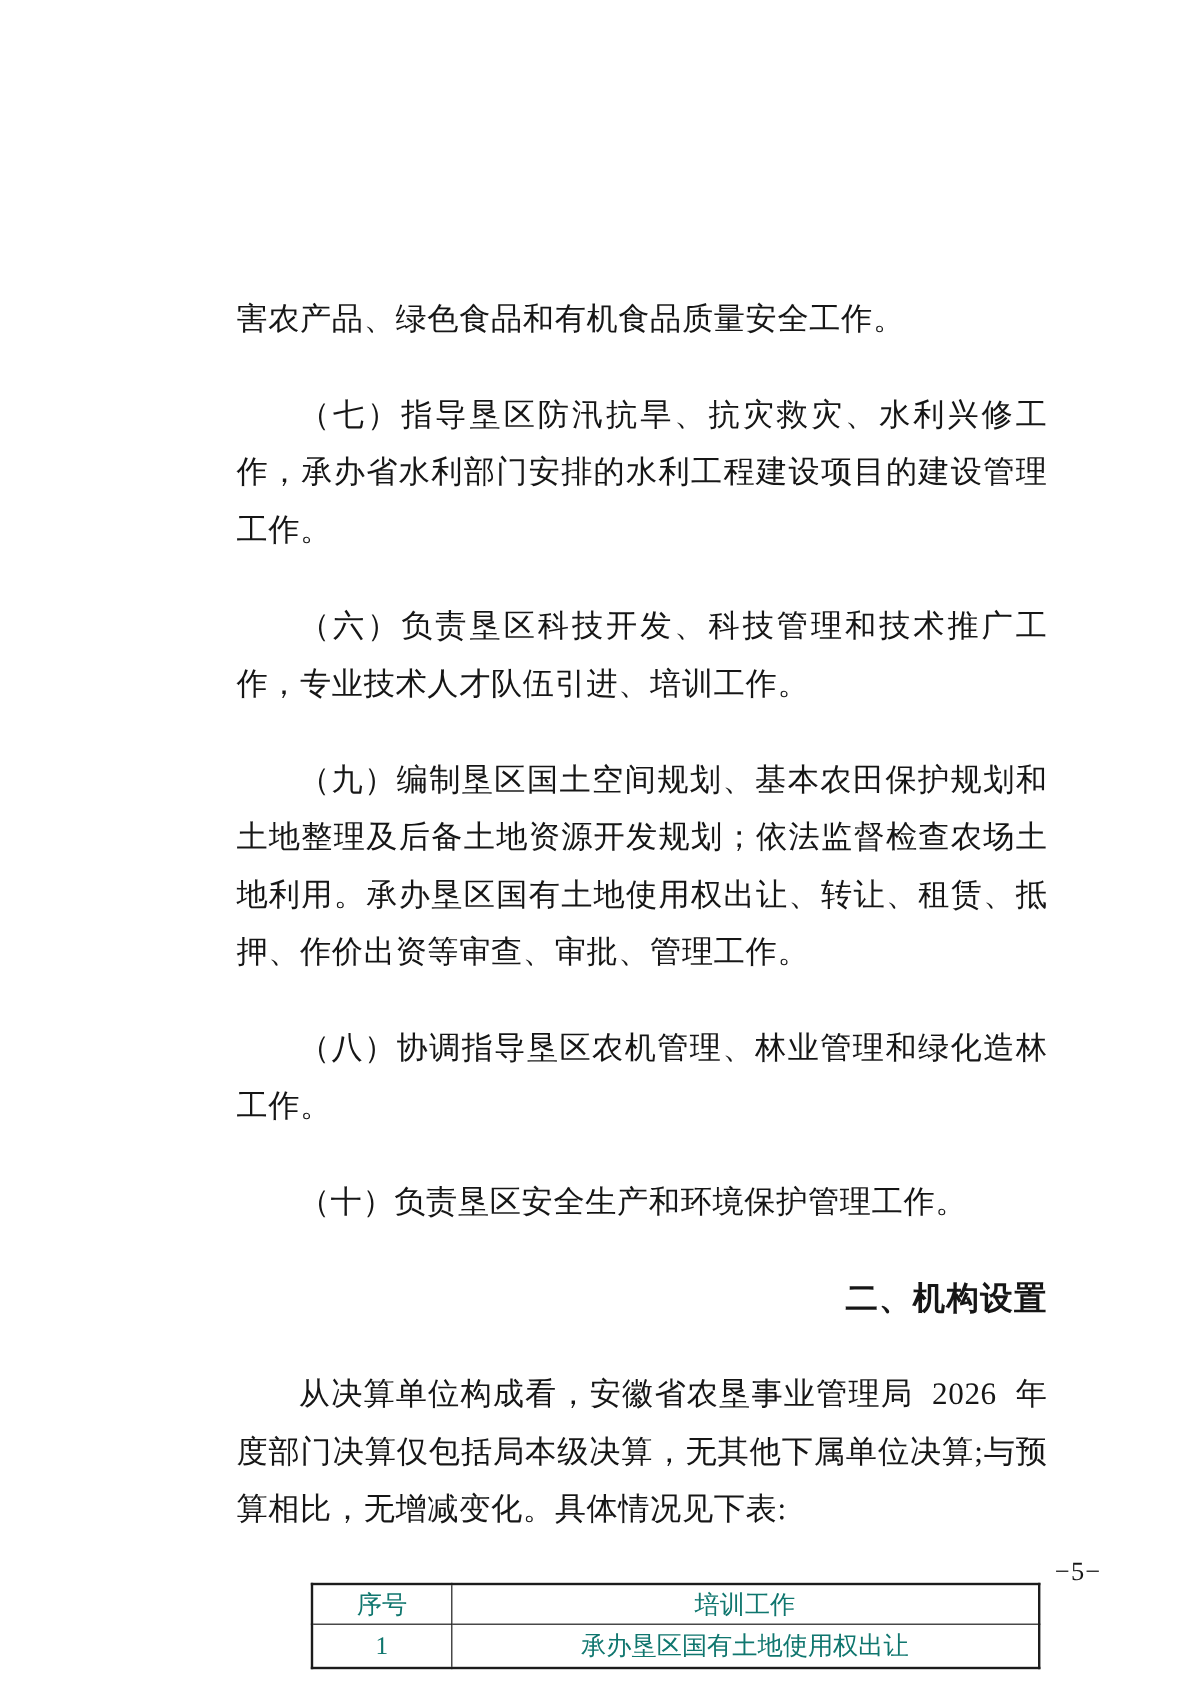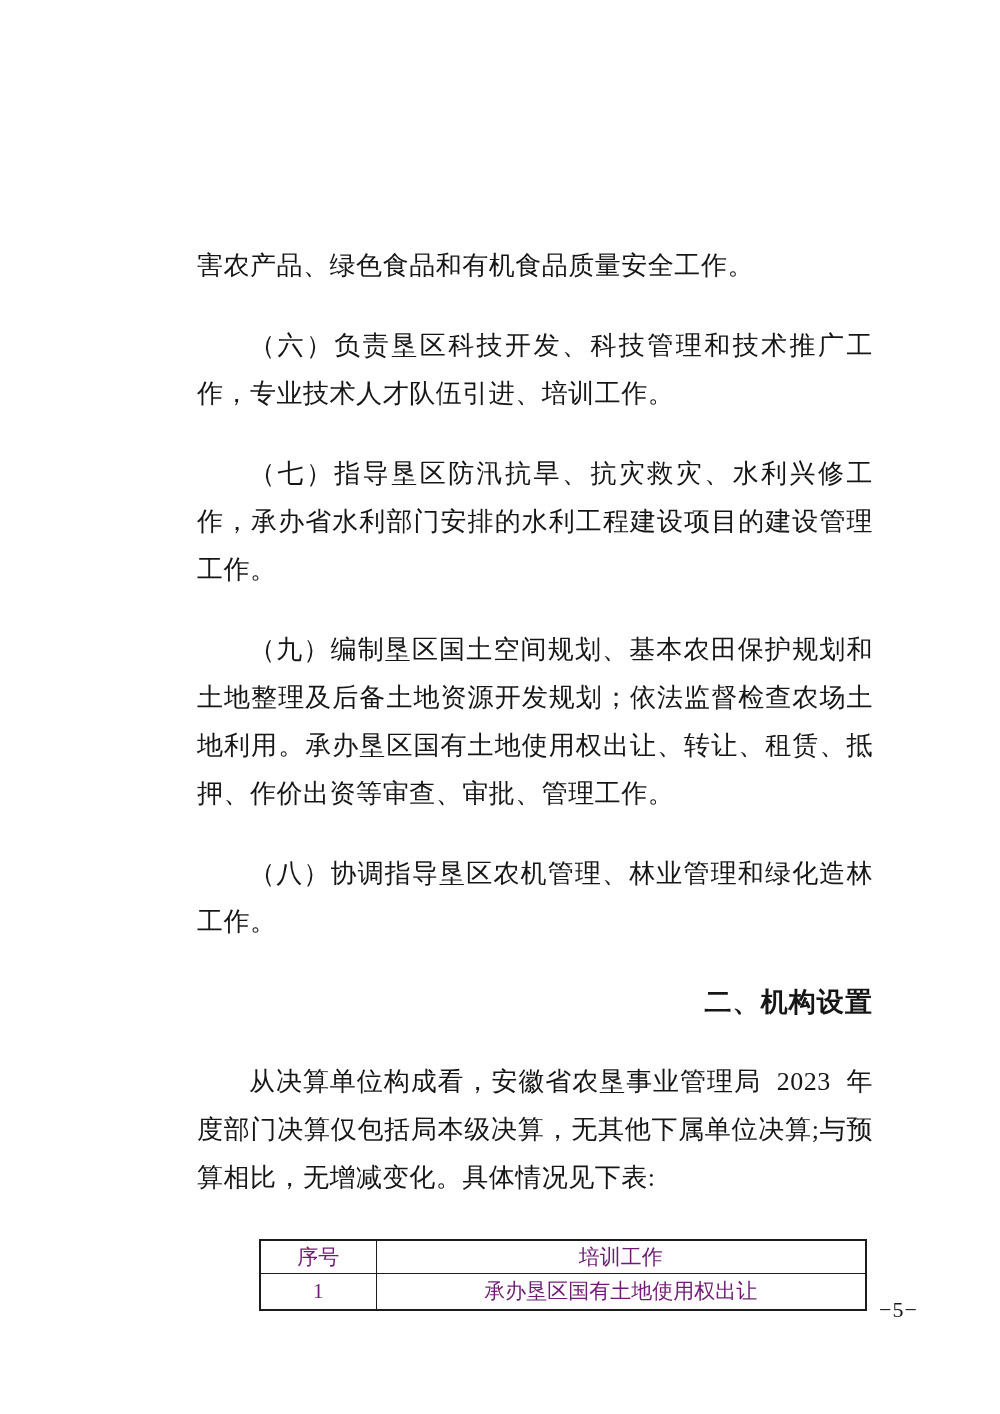--- a/index.html
+++ b/index.html
@@ -42,21 +42,21 @@
   }
 
   .unit-table-wrap { margin: 5px 0 0 62px; }
 
   table.unit-table {
     border-collapse: collapse;
     width: 606px;
     table-layout: fixed;
     border: 2.5px solid #1c1c1c;
     font-size: 21px;
-    color: #701a75;
+    color: #0f766e;
   }
   table.unit-table th,
   table.unit-table td {
     border: 1.6px solid #1c1c1c;
     text-align: center;
     vertical-align: middle;
     font-weight: 400;
     padding: 0;
   }
   table.unit-table th { height: 33px; }
@@ -74,33 +74,34 @@
   }
 </style>
 </head>
 <body>
 
 <div class="page">
   <div class="content">
 
     <p class="para">害农产品、绿色食品和有机食品质量安全工作。</p>
 
+    <p class="para indent">（七）指导垦区防汛抗旱、抗灾救灾、水利兴修工作，承办省水利部门安排的水利工程建设项目的建设管理工作。</p>
+
     <p class="para indent">（六）负责垦区科技开发、科技管理和技术推广工作，专业技术人才队伍引进、培训工作。</p>
-
-    <p class="para indent">（七）指导垦区防汛抗旱、抗灾救灾、水利兴修工作，承办省水利部门安排的水利工程建设项目的建设管理工作。</p>
 
     <p class="para indent">（九）编制垦区国土空间规划、基本农田保护规划和土地整理及后备土地资源开发规划；依法监督检查农场土地利用。承办垦区国有土地使用权出让、转让、租赁、抵押、作价出资等审查、审批、管理工作。</p>
 
     <p class="para indent">（八）协调指导垦区农机管理、林业管理和绿化造林工作。</p>
 
+    <p class="para indent">（十）负责垦区安全生产和环境保护管理工作。</p>
 
 
     <h2 class="heading">二、机构设置</h2>
 
-    <p class="para indent overview">从决算单位构成看，安徽省农垦事业管理局 2023 年度部门决算仅包括局本级决算，无其他下属单位决算;与预算相比，无增减变化。具体情况见下表:</p>
+    <p class="para indent overview">从决算单位构成看，安徽省农垦事业管理局 2026 年度部门决算仅包括局本级决算，无其他下属单位决算;与预算相比，无增减变化。具体情况见下表:</p>
 
     <div class="unit-table-wrap">
       <table class="unit-table">
         <thead>
           <tr>
             <th class="col-index">序号</th>
             <th class="col-name">培训工作</th>
           </tr>
         </thead>
         <tbody>

